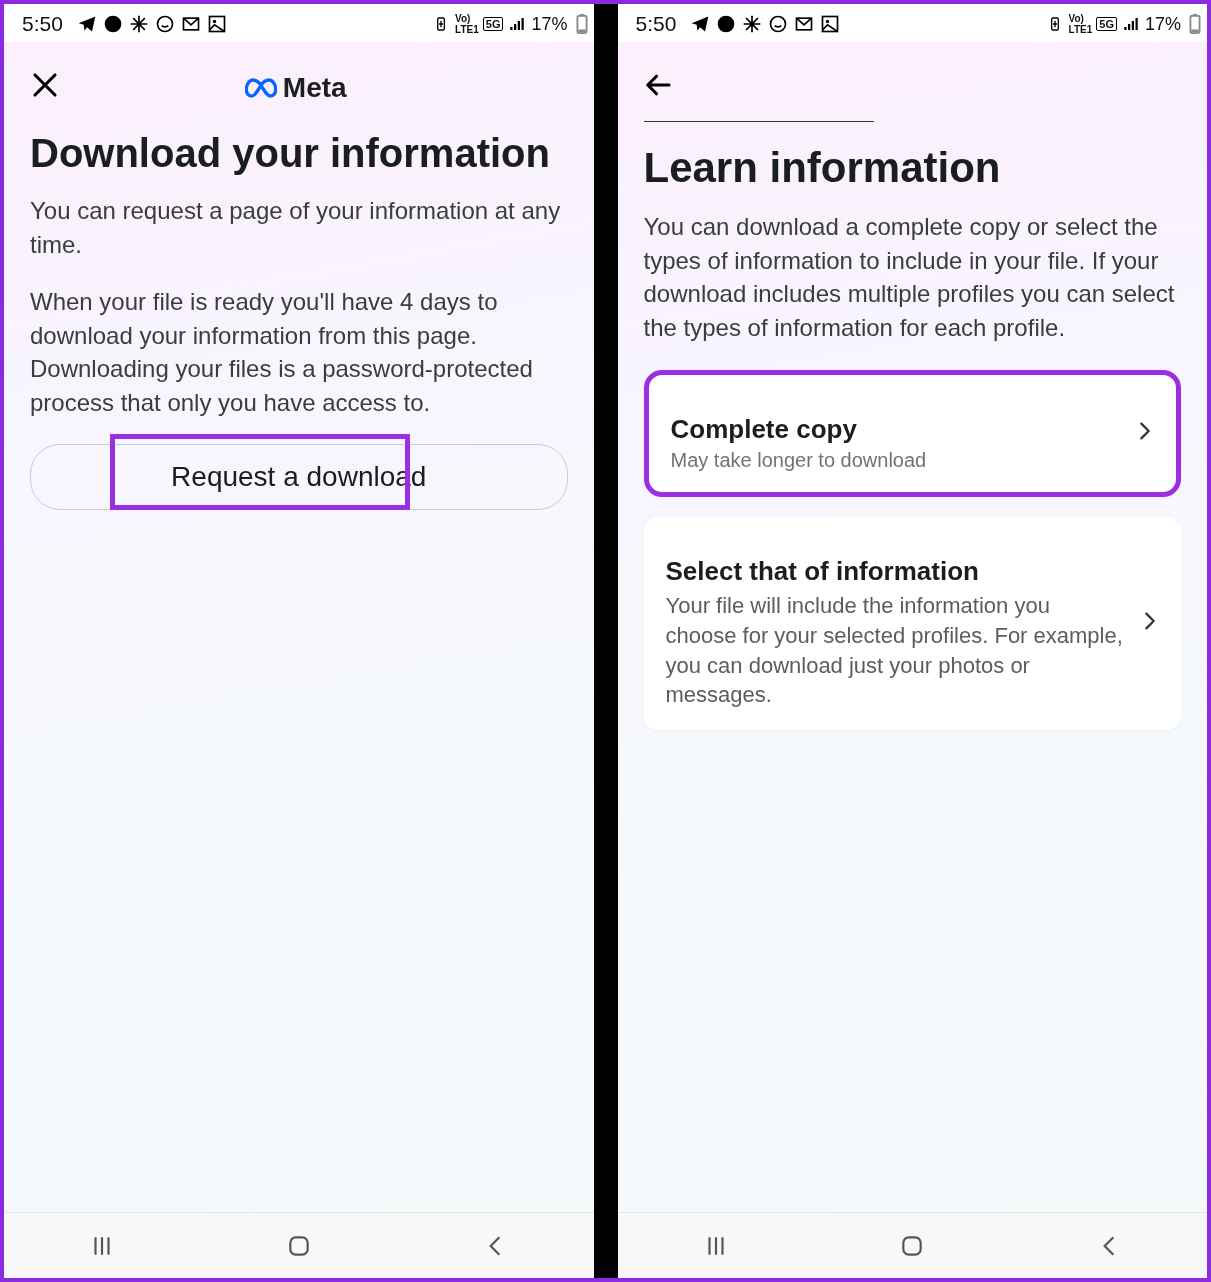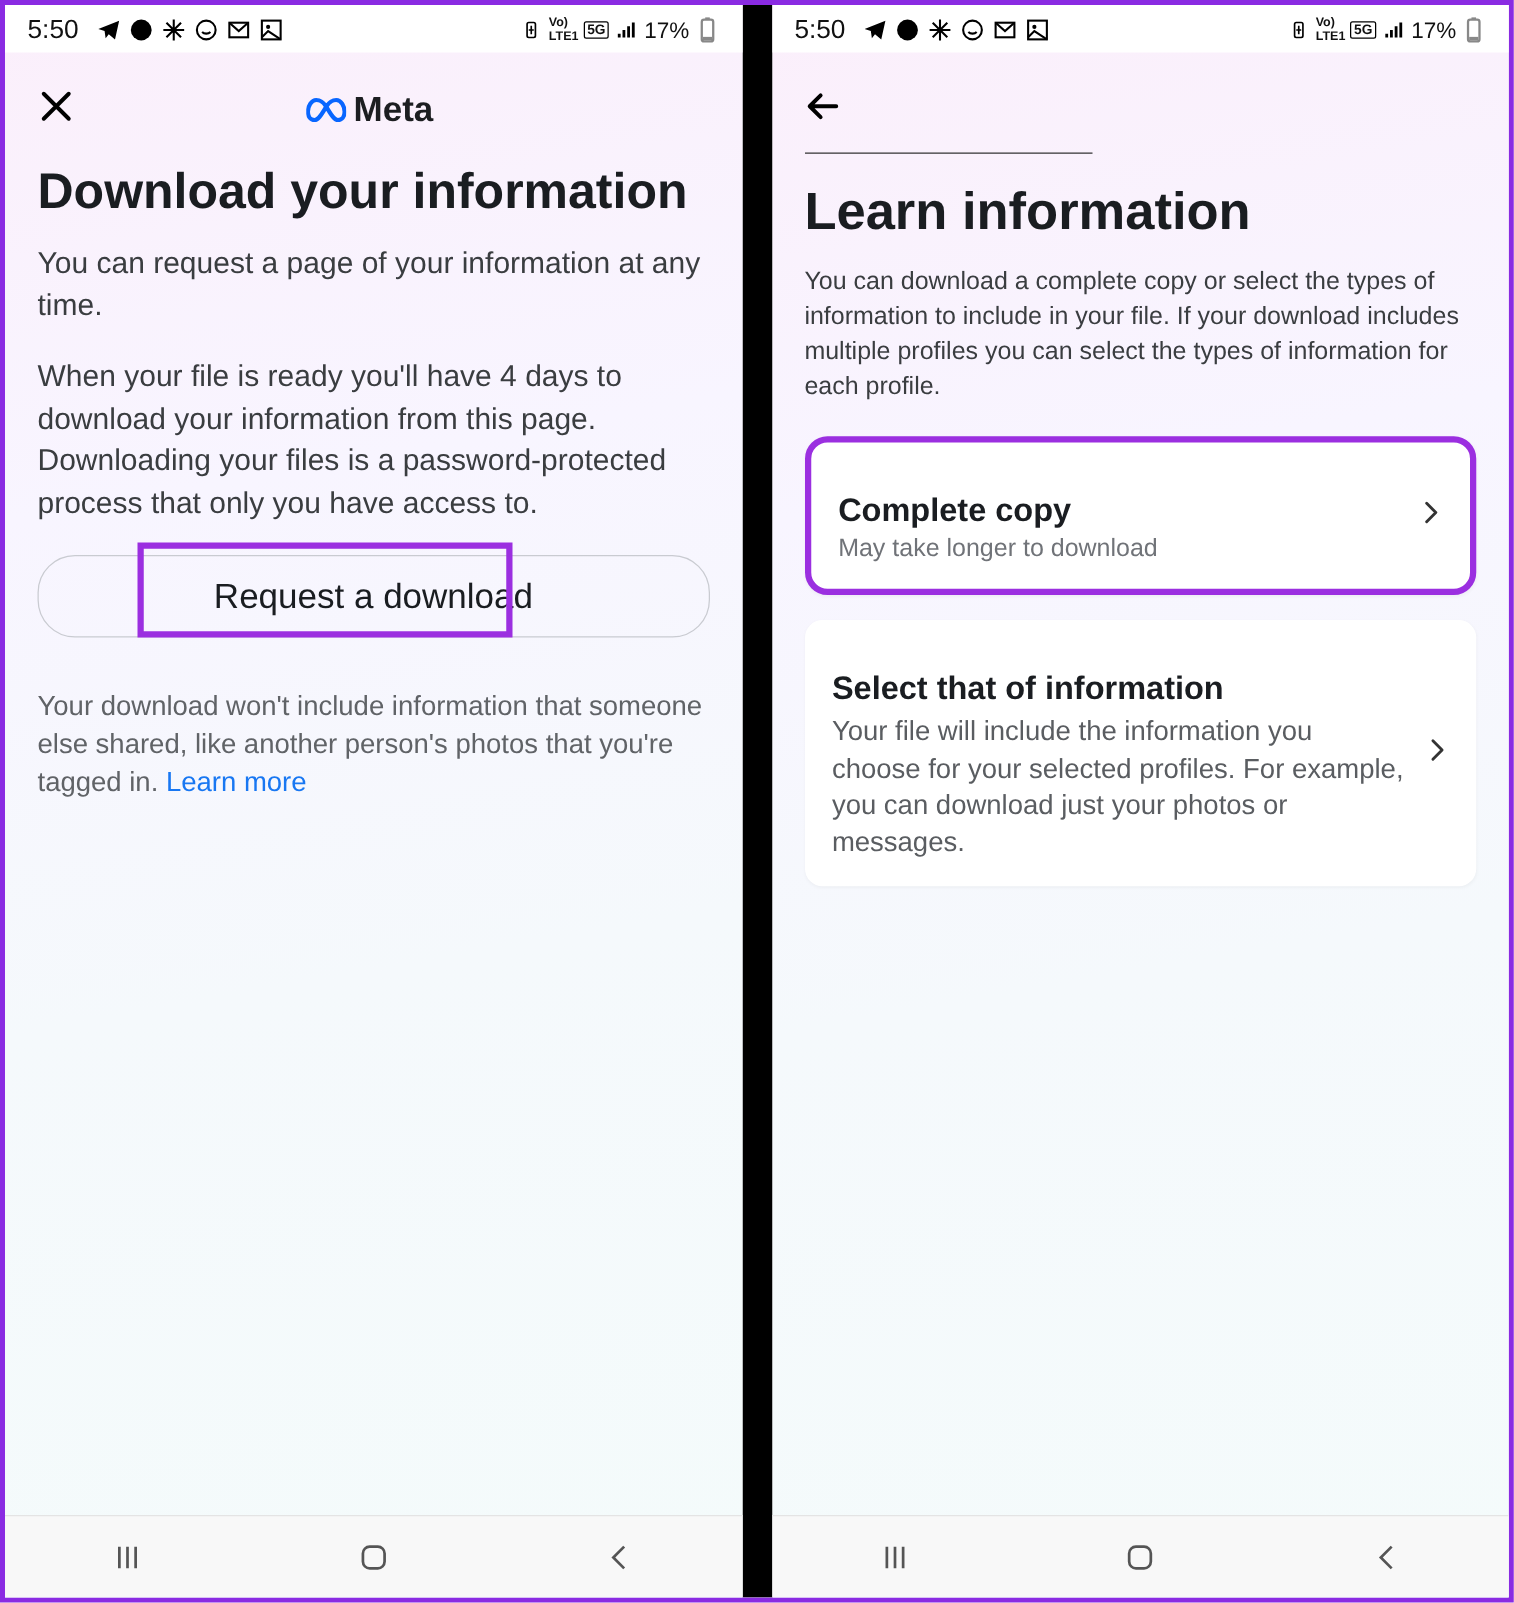--- a/index.html
+++ b/index.html
@@ -21,21 +21,21 @@
     position: relative;
   }
   .divider {
     width: 24px;
     background: #000;
   }
   .status-bar {
     display: flex;
     justify-content: space-between;
     align-items: center;
-    padding: 8px 18px 6px 18px;
+    padding: 8px 2px 6px 18px;
     font-size: 20px;
     font-weight: 500;
     color: #111;
     background: #fff;
   }
   .status-left { display: flex; align-items: center; gap: 6px; }
   .status-right { display: flex; align-items: center; gap: 4px; font-size: 16px;}
   .status-time { font-size: 21px; font-weight: 400; margin-right: 8px;}
   .ico { width: 20px; height: 20px; display:inline-flex; align-items:center; justify-content:center;}
   .content-area {
@@ -47,21 +47,21 @@
     flex-direction: column;
   }
   .header-row { display:flex; align-items:center; margin-bottom: 24px; }
   .close-x { font-size: 36px; font-weight: 300; cursor:pointer; line-height:1;}
   .back-arrow { font-size: 30px; cursor:pointer; }
   .meta-logo { flex:1; display:flex; justify-content:center; align-items:center; gap:6px; font-size:28px; font-weight:700; color:#1c1e21;}
   .meta-inf { width:32px; height:24px; }
   .page-title { font-size: 40px; font-weight: 800; color:#1a1d21; line-height:1.15; margin-bottom:18px;}
   .page-title-2 { font-size: 42px; font-weight:800; color:#1a1d21; margin: 22px 0 18px 0;}
   .intro { font-size: 24px; color:#3a3d40; line-height:1.4; margin-bottom: 24px;}
-  .intro2 { font-size: 20px; color:#3a3d40; line-height:1.4; }
+  .intro2 { font-size: 24px; color:#3a3d40; line-height:1.4; }
   .req-button {
     width:100%;
     border:1px solid #c9cbd1;
     border-radius: 30px;
     padding: 16px 0;
     font-size: 28px;
     font-weight:500;
     background:transparent;
     color:#1a1d21;
     cursor:pointer;
@@ -192,23 +192,20 @@
 
     <h1 class="page-title">Download your information</h1>
     <p class="intro">You can request a page of your information at any time.</p>
     <p class="intro">When your file is ready you'll have 4 days to download your information from this page. Downloading your files is a password-protected process that only you have access to.</p>
 
     <div style="position:relative;">
       <button class="req-button">Request a download</button>
       <div class="highlight-box-1"></div>
     </div>
 
-    <p class="footnote">
-      <span>Your download won't include information that someone else shared, like another person's photos that you're tagged in. </span><span class="learn-link">Learn more</span>
-    </p>
   </div>
 
   <div class="nav-bar">
     <span class="nav-btn">
         <svg viewBox="0 0 24 24" width="26" height="26">
           <path d="M6 4v16M12 4v16M18 4v16" stroke="#555" stroke-width="2"></path>
         </svg>
       </span>
     <span class="nav-btn">
         <svg viewBox="0 0 24 24" width="26" height="26">

